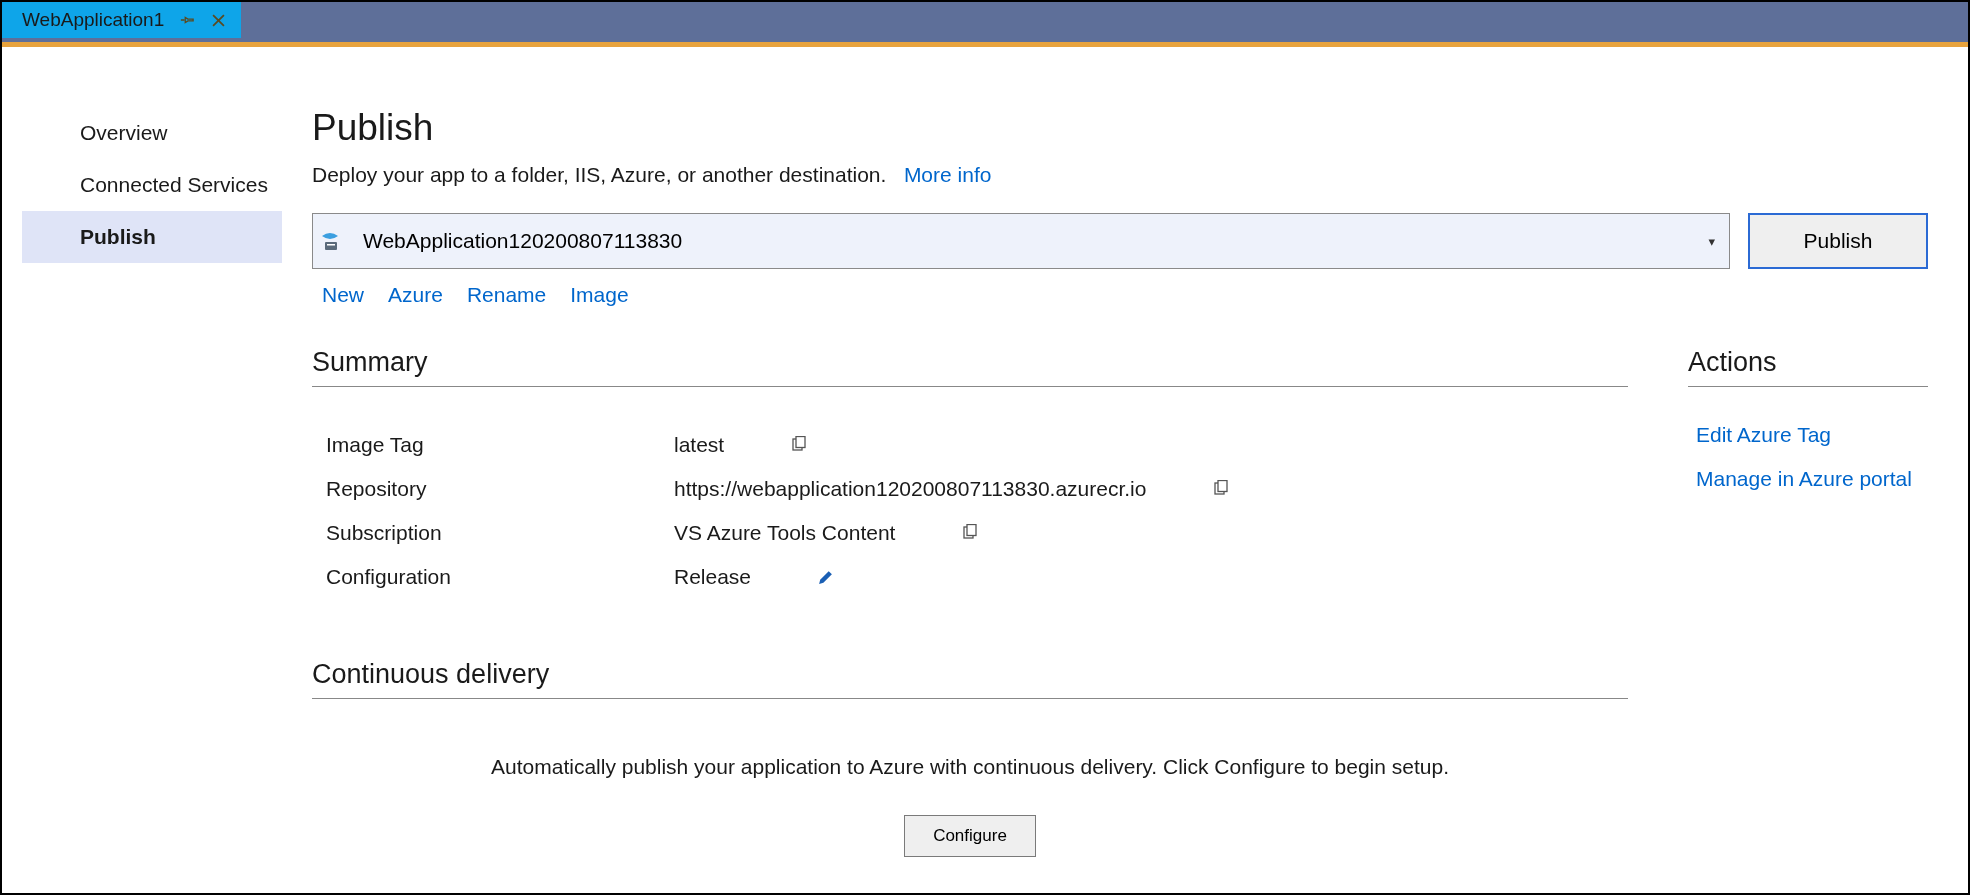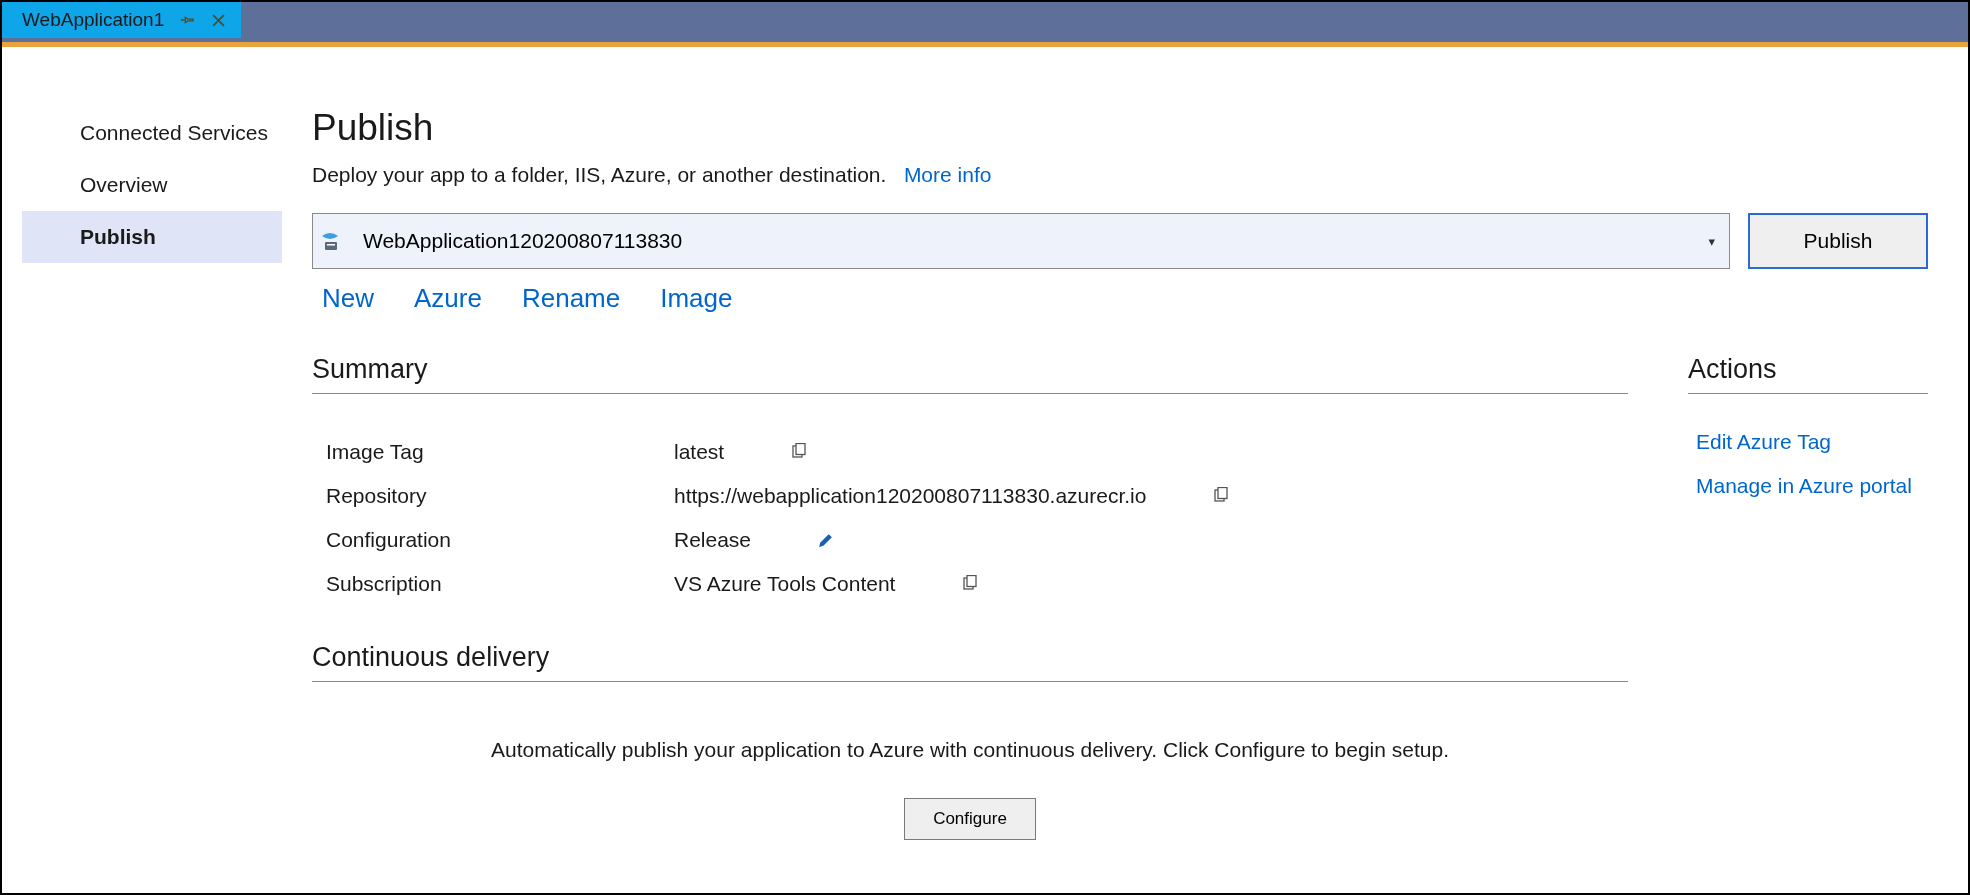--- a/index.html
+++ b/index.html
@@ -106,22 +106,22 @@
       height: 56px;
       background: #efefef;
       border: 2px solid #2b6ad4;
       font-size: 21px;
       cursor: pointer;
     }
     .profile-actions {
       margin-top: 14px;
       margin-left: 10px;
       display: flex;
-      gap: 40px;
-      font-size: 26px;
+      gap: 24px;
+      font-size: 21px;
     }
     .columns {
       display: flex;
       gap: 60px;
       margin-top: 40px;
     }
     .col-summary { flex: 1; }
     .col-actions { width: 240px; }
     h2.section-header {
       font-size: 27px;
@@ -148,21 +148,21 @@
       cursor: pointer;
       display: inline-flex;
     }
     .actions-list {
       display: flex;
       flex-direction: column;
       gap: 20px;
       padding-left: 8px;
       font-size: 21px;
     }
-    .cd-section h2.section-header { margin-top: 36px; }
+    .cd-section h2.section-header { margin-top: 60px; }
     .cd-text {
       text-align: center;
       font-size: 21px;
       margin-top: 56px;
       color: #1a1a1a;
     }
     .configure-btn-wrap { text-align: center; margin-top: 36px; }
     .configure-btn {
       padding: 10px 28px;
       background: #efefef;
@@ -188,24 +188,24 @@
           <path d="M1 1l10 10M11 1L1 11" stroke="#5a4a20" stroke-width="1.6"></path>
         </svg>
     </span>
   </div>
 </div>
 <div class="orange-strip"></div>
 
 <div class="main-area">
   <div class="sidebar">
     <div class="sidebar-item">
+      <span>Overview</span>
+    </div>
+    <div class="sidebar-item">
       <span>Connected Services</span>
-    </div>
-    <div class="sidebar-item">
-      <span>Overview</span>
     </div>
     <div class="sidebar-item selected">
       <span>Publish</span>
     </div>
   </div>
 
   <div class="content">
     <h1 class="page-title">Publish</h1>
     <div class="subtitle-row">
       <span>Deploy your app to a folder, IIS, Azure, or another destination.</span>
@@ -255,40 +255,40 @@
           <span class="summary-value link">https://webapplication120200807113830.azurecr.io</span>
           <span class="copy-icon">
             <svg width="18" height="18" viewBox="0 0 18 18">
                 <rect x="3" y="3" width="9" height="11" fill="none" stroke="#555" stroke-width="1.3"></rect>
                 <rect x="6" y="0.5" width="9" height="11" fill="#fff" stroke="#555" stroke-width="1.3"></rect>
               </svg>
           </span>
         </div>
 
         <div class="summary-row">
-          <span class="summary-label">Configuration</span>
-          <span class="summary-value">Release</span>
-          <span class="edit-icon">
-            <svg width="17" height="17" viewBox="0 0 16 16">
-                <path d="M2 14l1-4 8-8 3 3-8 8-4 1z" fill="#1a5fb4"></path>
-              </svg>
-          </span>
-        </div>
-
-        <div class="summary-row">
           <span class="summary-label">Subscription</span>
           <span class="summary-value">VS Azure Tools Content</span>
           <span class="copy-icon">
             <svg width="18" height="18" viewBox="0 0 18 18">
                 <rect x="3" y="3" width="9" height="11" fill="none" stroke="#555" stroke-width="1.3"></rect>
                 <rect x="6" y="0.5" width="9" height="11" fill="#fff" stroke="#555" stroke-width="1.3"></rect>
               </svg>
           </span>
         </div>
 
+        <div class="summary-row">
+          <span class="summary-label">Configuration</span>
+          <span class="summary-value">Release</span>
+          <span class="edit-icon">
+            <svg width="17" height="17" viewBox="0 0 16 16">
+                <path d="M2 14l1-4 8-8 3 3-8 8-4 1z" fill="#1a5fb4"></path>
+              </svg>
+          </span>
+        </div>
+
         <div class="cd-section">
           <h2 class="section-header">Continuous delivery</h2>
           <div class="cd-text">Automatically publish your application to Azure with continuous delivery. Click Configure to begin setup.</div>
           <div class="configure-btn-wrap">
             <button class="configure-btn">Configure</button>
           </div>
         </div>
       </div>
 
       <div class="col-actions">

